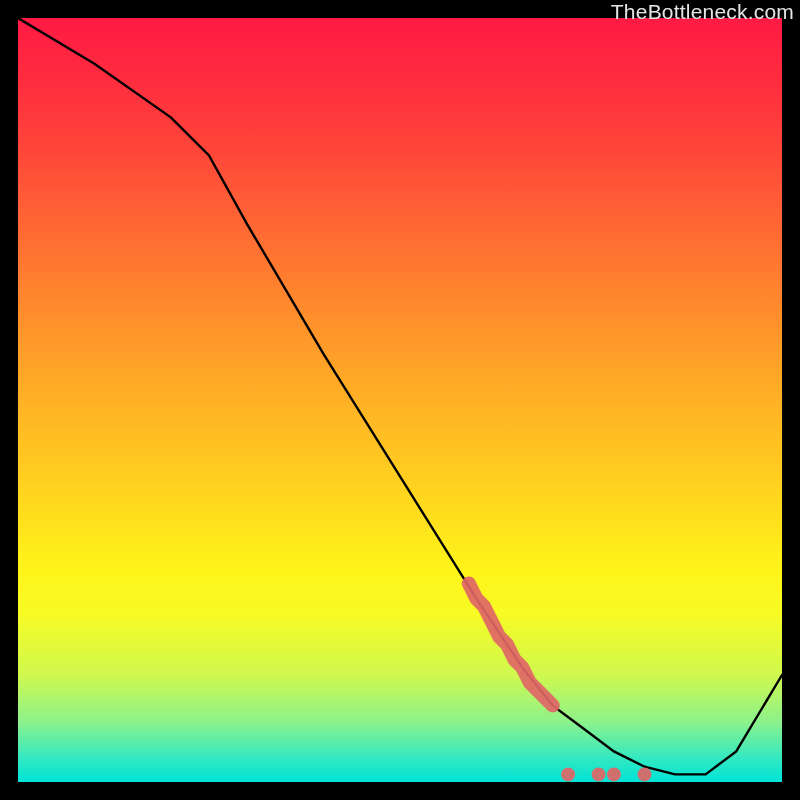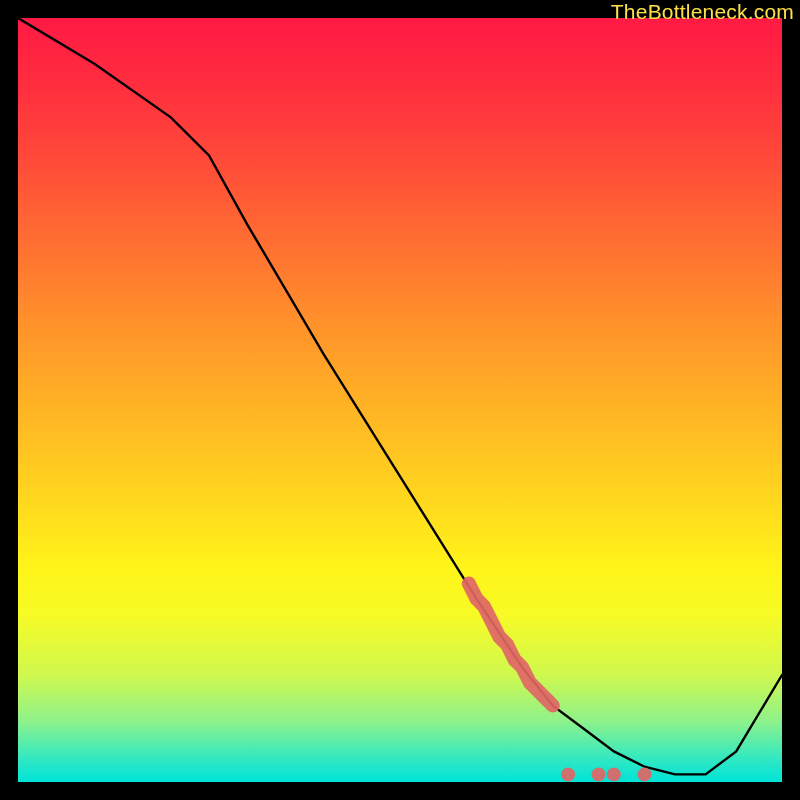--- a/index.html
+++ b/index.html
@@ -43,21 +43,21 @@
       #31e8c2 97%,
       #00e3d8 100%
     );
   }
   .attribution {
     position: absolute;
     top: 0px;
     right: 6px;
     font-size: 21px;
     font-weight: 500;
-    color: #fde047;
+    color: #e5e5e5;
     letter-spacing: 0.2px;
   }
   svg.curve {
     position: absolute;
     left: 0;
     top: 0;
     width: 764px;
     height: 764px;
   }
 </style>

